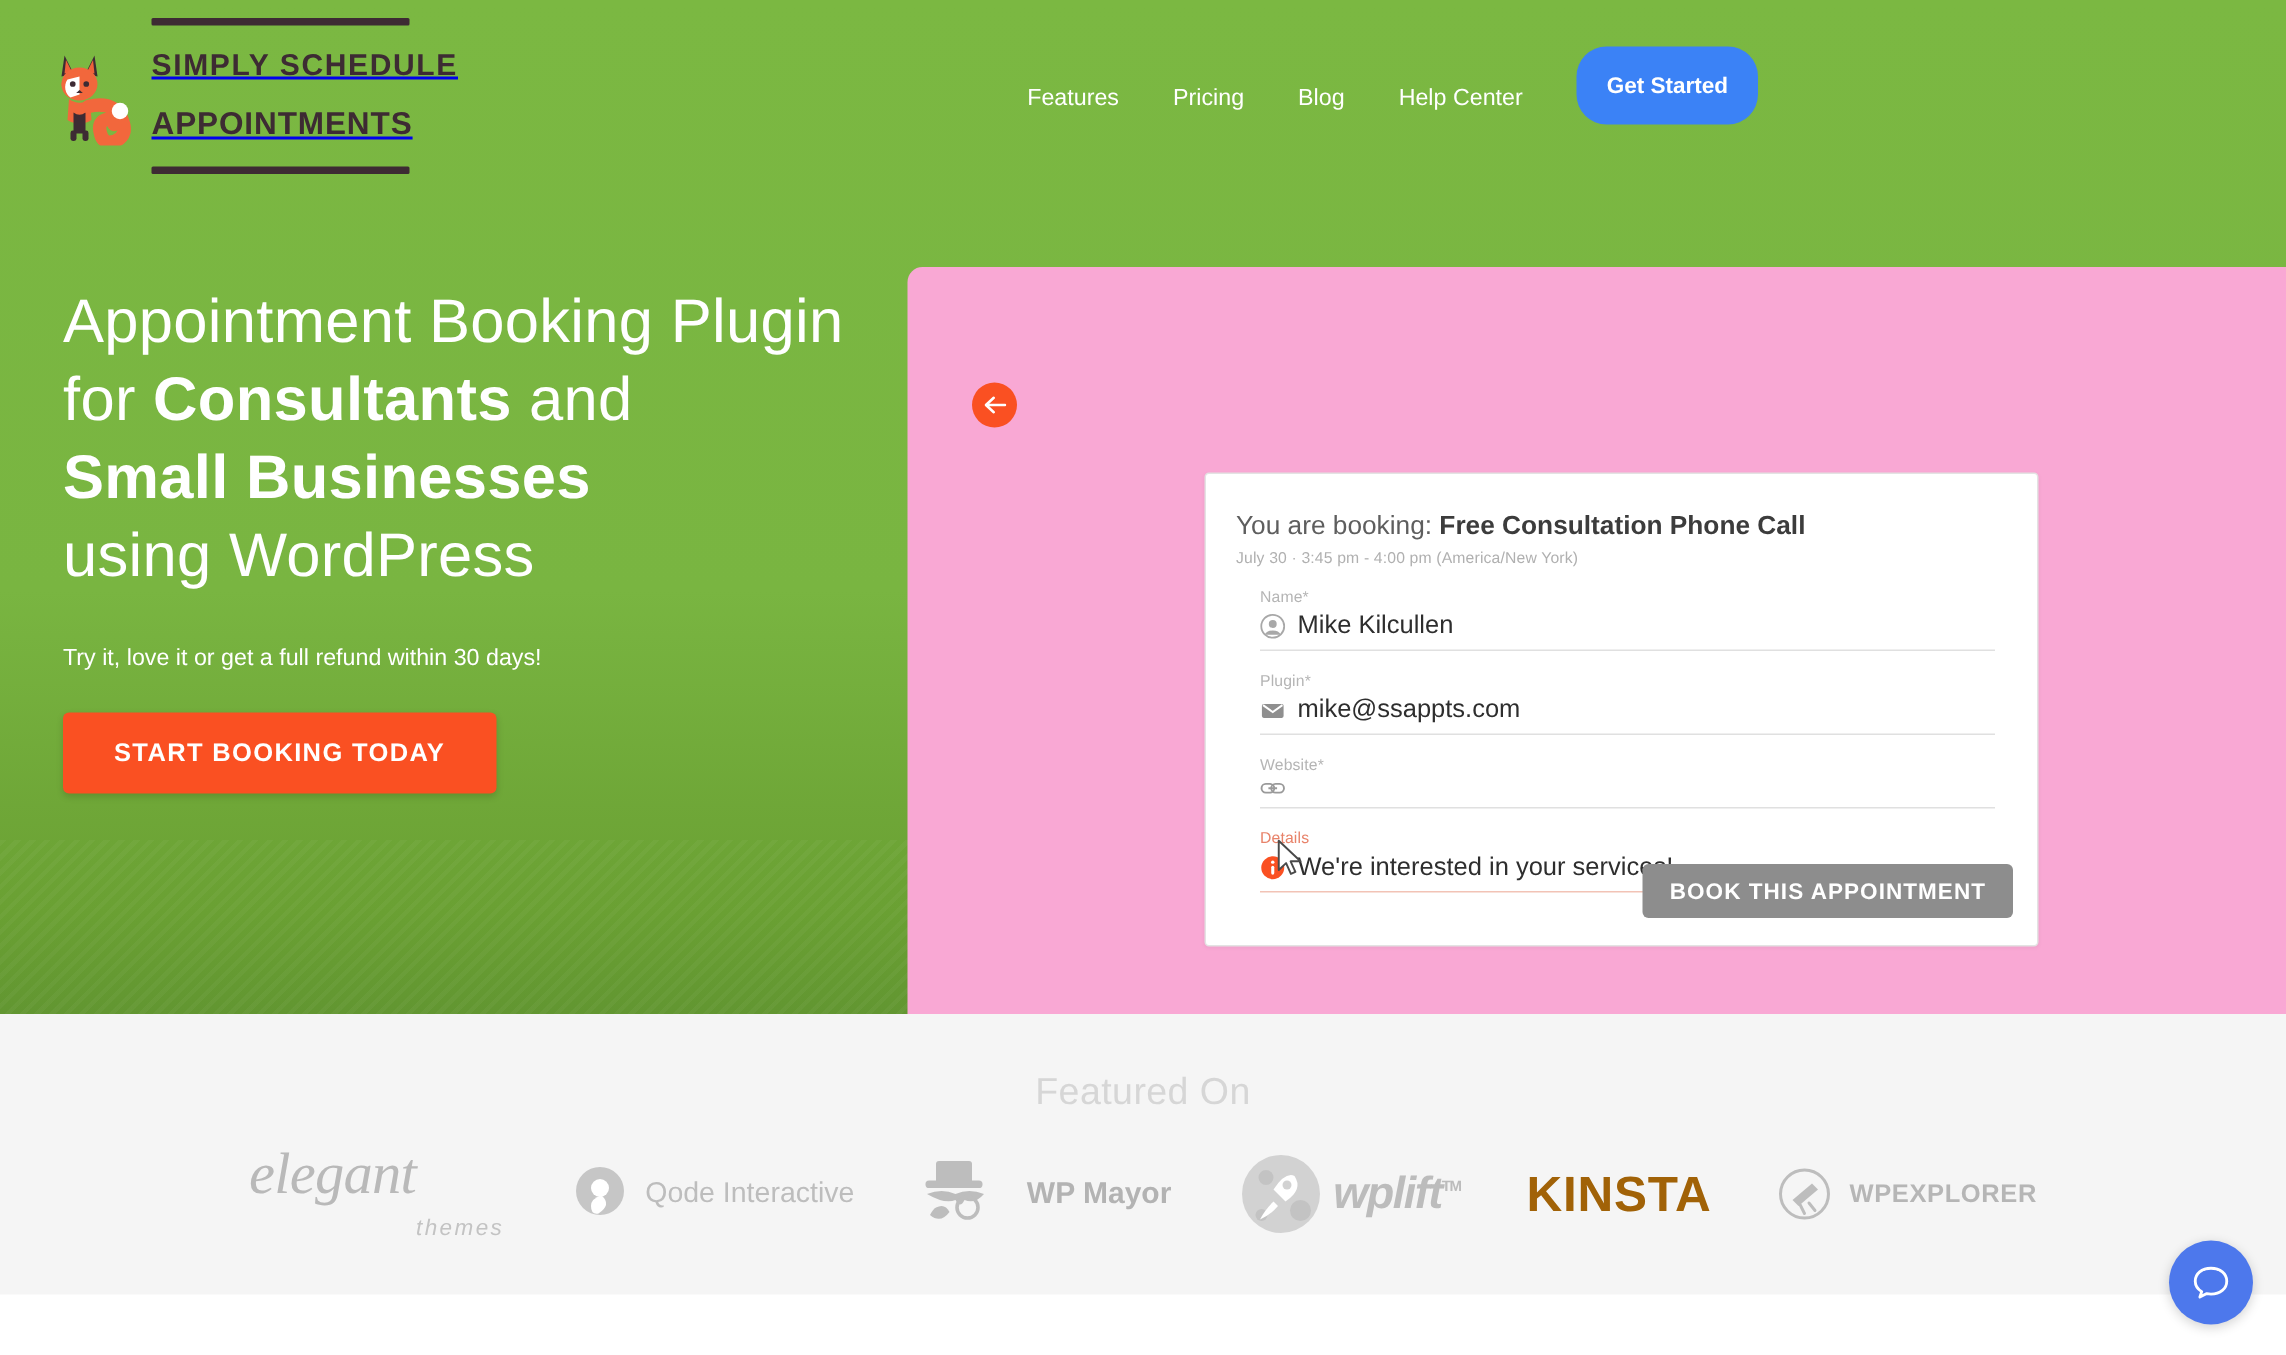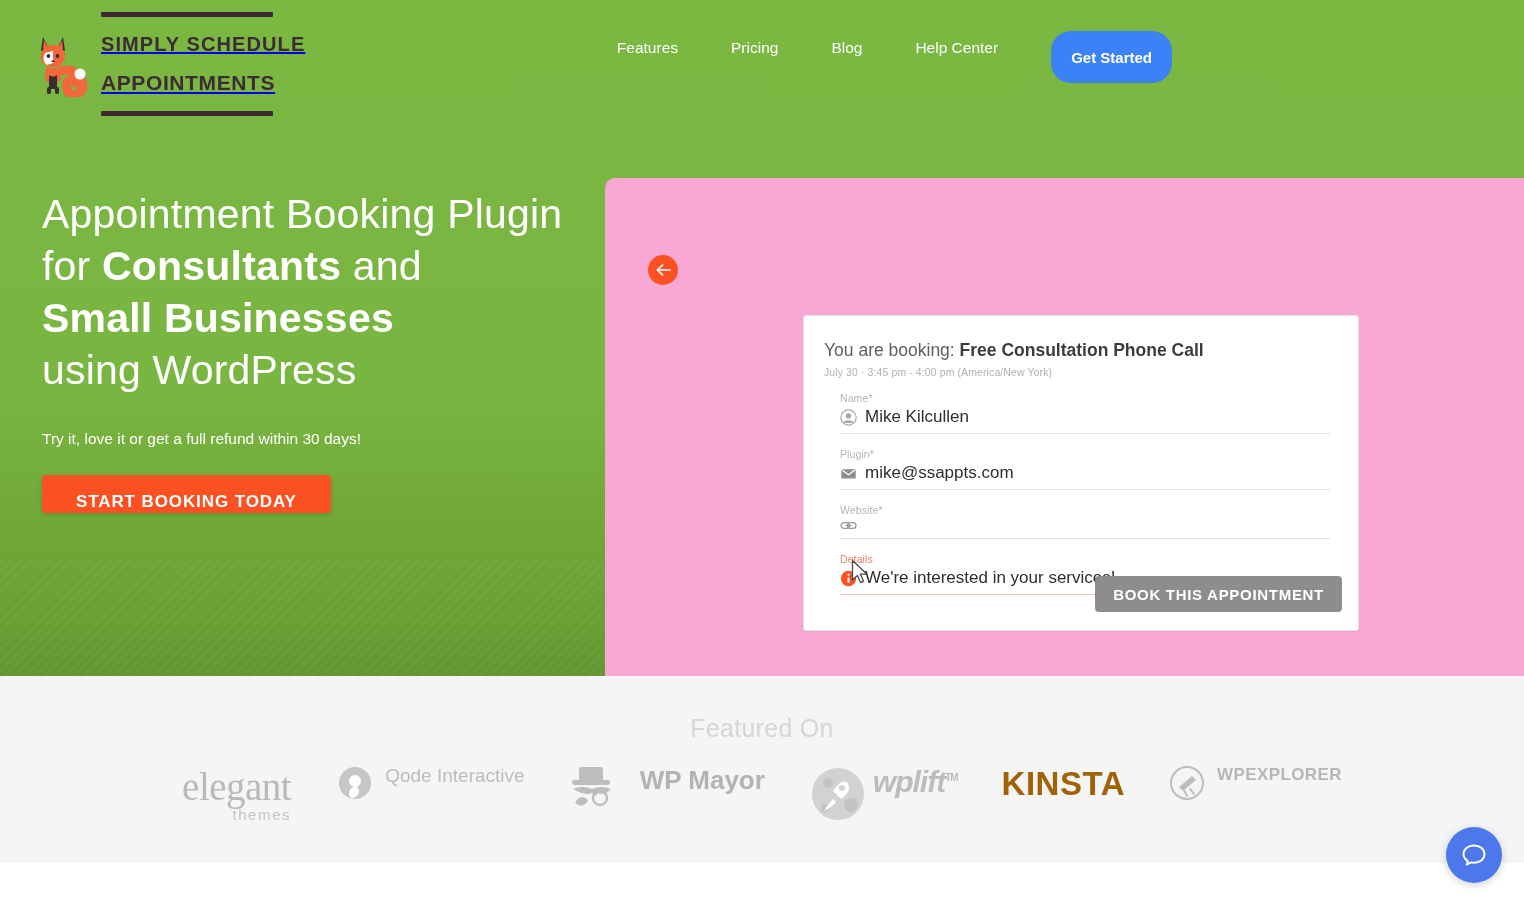--- a/index.html
+++ b/index.html
@@ -39,21 +39,21 @@
     font-size: 20px; font-weight: bold; letter-spacing: 1.1px;
     color: #3d2b33; line-height: 1.05;
   }
   .logo-line2 {
     font-size: 21px; font-weight: bold; letter-spacing: .6px;
     color: #3d2b33; line-height: 1.05;
   }
 
   .nav {
     position: absolute; right: 352px; top: 31px;
-    display: flex; align-items: flex-start; gap: 17px;
+    display: flex; align-items: flex-end; gap: 0;
   }
   .nav a {
     color: #ffffff; text-decoration: none; font-size: 15.5px;
     padding: 0 18px; line-height: 34px; white-space: nowrap;
   }
   .btn-get-started {
     background: #3b82f6; color: #fff; font-size: 15px; font-weight: bold;
     border: none; border-radius: 20px; padding: 0 20px; height: 52px;
     margin-left: 18px; cursor: pointer; white-space: nowrap;
     font-family: "Liberation Sans", sans-serif;
@@ -66,21 +66,21 @@
     letter-spacing: .2px;
   }
   .headline b { font-weight: bold; }
   .subcopy {
     margin-top: 33px; font-size: 15.5px; color: #ffffff; line-height: 1.3;
   }
   .btn-start {
     margin-top: 26px; display: inline-block;
     background: #fa5022; color: #fff; border: none;
     font-size: 17px; font-weight: bold; letter-spacing: .9px;
-    padding: 0 34px; height: 38px; line-height: 54px; border-radius: 4px;
+    padding: 0 34px; height: 54px; line-height: 54px; border-radius: 4px;
     cursor: pointer; box-shadow: 0 2px 5px rgba(0,0,0,.14);
     font-family: "Liberation Sans", sans-serif;
   }
 
   
   .panel {
     position: absolute; left: 605px; top: 178px; width: 919px; height: 538px;
     background: #f9a8d4; border-top-left-radius: 10px;
   }
   .back-btn {
@@ -140,34 +140,34 @@
   }
   .featured-title {
     text-align: center; font-size: 25px; color: #d6d6d6; font-weight: 300;
     padding-top: 38px; letter-spacing: .3px;
   }
   .logos {
     display: flex; align-items: center; justify-content: center;
     gap: 0; margin-top: 22px; padding: 0 40px;
   }
   .logo-item {
-    flex: 0 0 auto; display: flex; justify-content: center;
+    flex: 0 0 auto; display: flex; align-items: center; justify-content: center;
     height: 62px; color: #b9b9b9; margin: 0 22px;
   }
-  .lg-elegant { flex-direction: column; align-items: flex-start; }
+  .lg-elegant { flex-direction: row; align-items: flex-start; font-style: italic; }
   .lg-elegant .w1 {
     font-family: "Liberation Serif", serif; font-size: 39px;
     color: #b9b9b9; line-height: .9; letter-spacing: -.5px;
   }
   .lg-elegant .w2 {
     align-self: flex-end; font-size: 15px; color: #c3c3c3;
     letter-spacing: 1.6px; margin-top: 2px;
   }
   .lg-text-a { font-size: 19px; color: #bdbdbd; margin-left: 10px; white-space: nowrap; }
-  .lg-text-b { font-size: 26px; font-weight: bold; color: #b3b3b3; margin-left: 25px; white-space: nowrap; }
+  .lg-text-b { font-size: 20px; font-weight: bold; color: #b3b3b3; margin-left: 25px; white-space: nowrap; }
   .lg-text-c {
     font-size: 30px; font-weight: bold; font-style: italic; color: #bcbcbc;
     margin-left: 6px; letter-spacing: -1px;
   }
   .lg-text-c sup { font-size: 10px; font-style: normal; vertical-align: super; }
   .lg-text-d {
     font-size: 33px; font-weight: bold; color: #a16207; letter-spacing: .5px;
   }
   .lg-text-e {
     font-size: 17px; font-weight: bold; color: #b6b6b6; letter-spacing: .4px;

